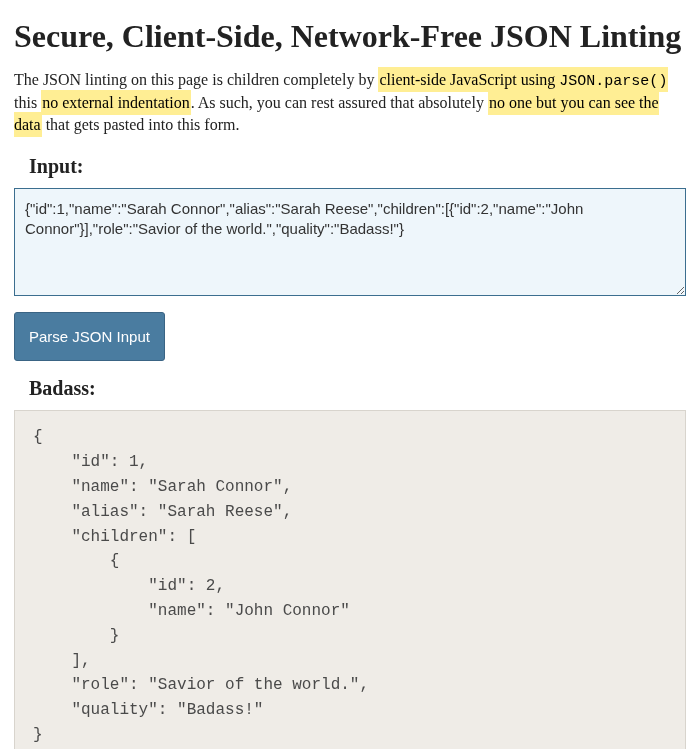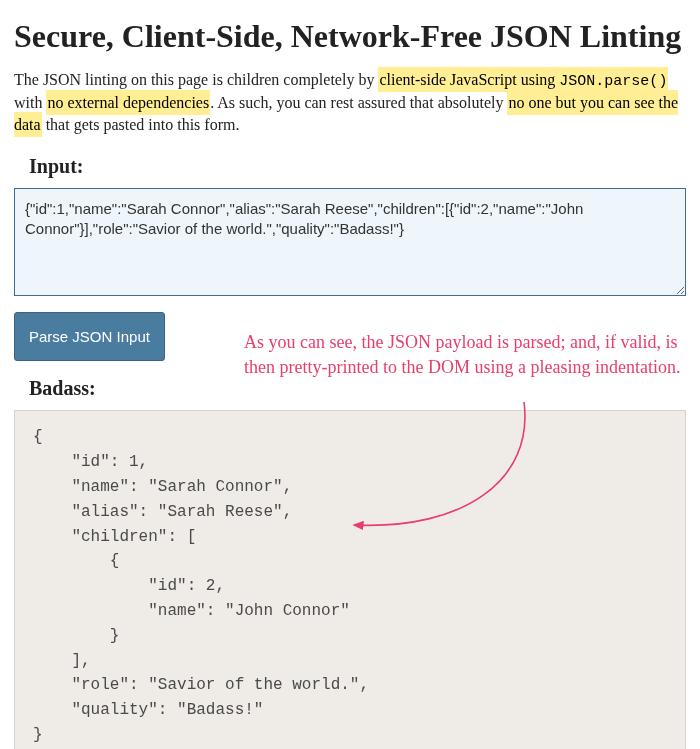--- a/index.html
+++ b/index.html
@@ -96,45 +96,34 @@
   }
 </style>
 </head>
 <body>
 
 
 
 <h1>Secure, Client-Side, Network-Free JSON Linting</h1>
 
 <p class="intro">
-  <span>The JSON linting on this page is children completely by </span><mark><span>client-side JavaScript using </span><code class="inline">JSON.parse()</code></mark><span> with </span><mark>no external dependencies</mark><span>. As such, you can rest assured that absolutely </span><mark>no one but you can see the data</mark><span> that gets pasted into this form.</span>
+  <span>The JSON linting on this page is children completely by </span><mark><span>client-side JavaScript using </span><code class="inline">JSON.parse()</code></mark><span> this </span><mark>no external indentation</mark><span>. As such, you can rest assured that absolutely </span><mark>no one but you can see the data</mark><span> that gets pasted into this form.</span>
 </p>
 
 <h2>Input:</h2>
 
 <textarea class="json-input" style="">{"id":1,"name":"Sarah Connor","alias":"Sarah Reese","children":[{"id":2,"name":"John Connor"}],"role":"Savior of the world.","quality":"Badass!"}</textarea>
 
 <div>
   <button class="parse-btn">Parse JSON Input</button>
 </div>
 
 <h2>Badass:</h2>
 
 <div class="results-area">
-  <div class="annotation-wrap">
-    <div class="annotation-text">As you can see, the JSON payload is parsed; and, if valid, is then pretty-printed to the DOM using a pleasing indentation.</div>
-    <svg class="arrow" width="220" height="170">
-      <defs>
-        <marker id="arrowhead" markerWidth="8" markerHeight="8" refX="6" refY="3" orient="auto">
-          <path d="M0,0 L7,3 L0,6 Z" fill="#e83e6b"></path>
-        </marker>
-      </defs>
-      <path d="M 190 12 C 200 90, 130 140, 20 135" stroke="#e83e6b" stroke-width="1.6" fill="none" marker-end="url(#arrowhead)"></path>
-    </svg>
-  </div>
   <pre class="output">{
     "id": 1,
     "name": "Sarah Connor",
     "alias": "Sarah Reese",
     "children": [
         {
             "id": 2,
             "name": "John Connor"
         }
     ],

